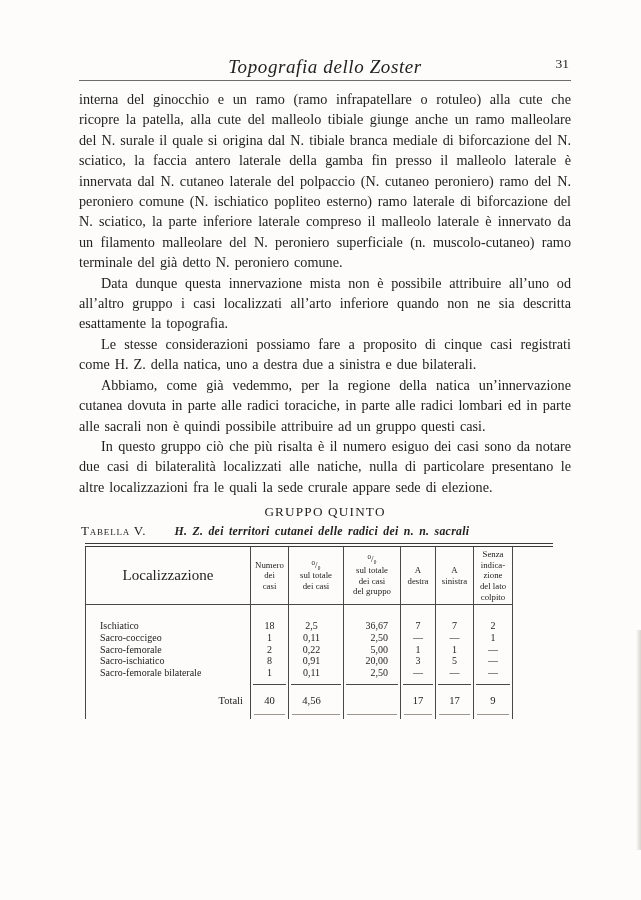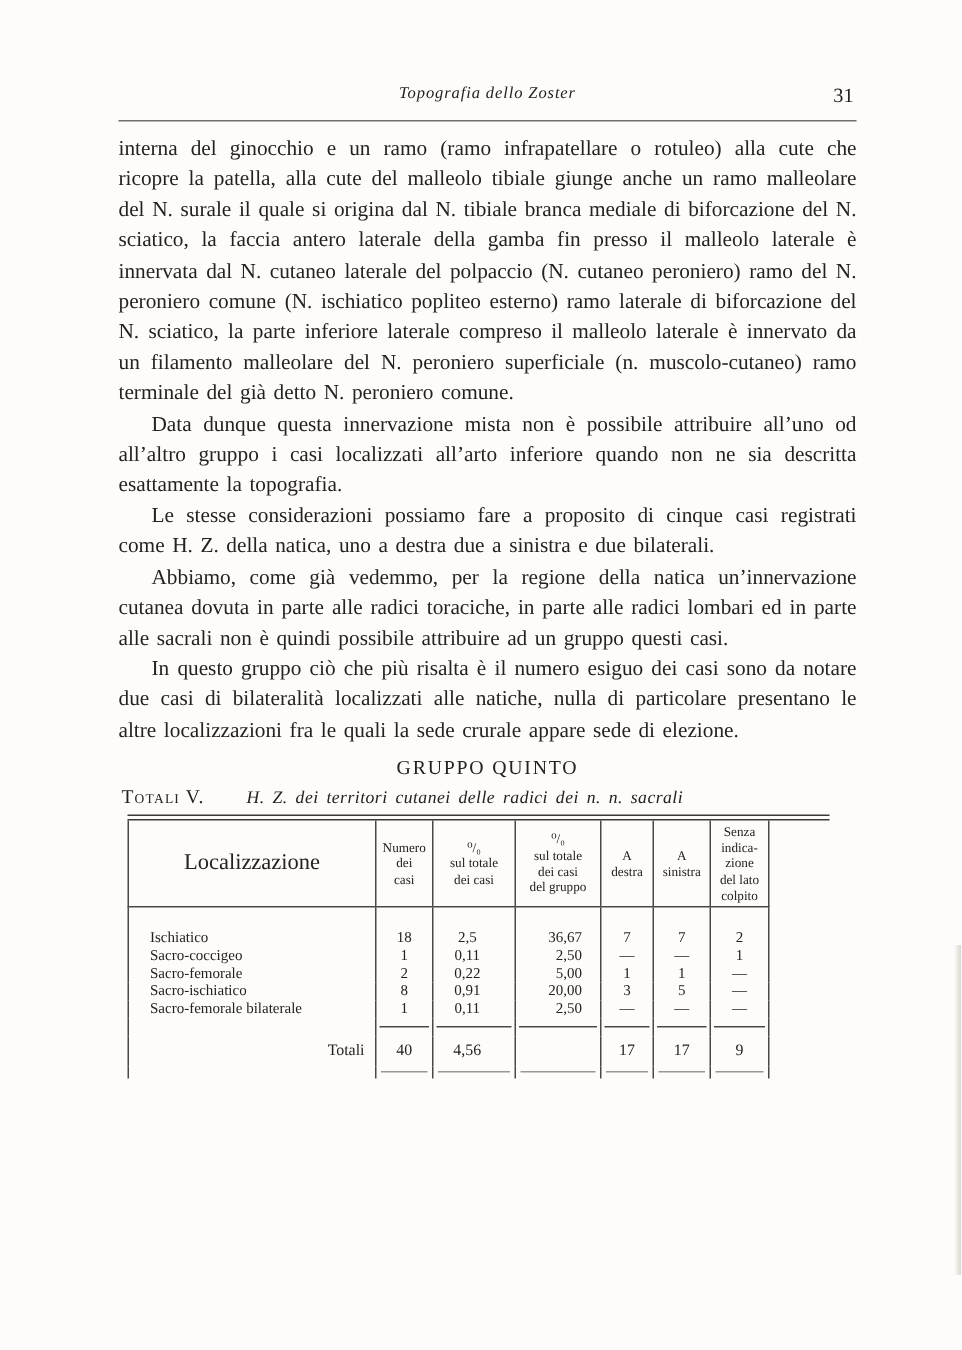--- a/index.html
+++ b/index.html
@@ -4,33 +4,33 @@
 <style>
   html,body{margin:0;padding:0;background:#ffffff;}
   .page{
     position:relative;width:641px;height:900px;background:#fdfcfa;
     font-family:"Liberation Serif","DejaVu Serif",serif;color:#242220;
     overflow:hidden;
   }
   .content{position:absolute;left:79px;top:56px;width:492px;}
   
   .running-head{position:relative;height:17px;}
-  .rh-title{display:block;text-align:center;font-style:italic;font-size:11px;letter-spacing:0.6px;}
+  .rh-title{display:block;text-align:center;font-style:italic;font-size:19px;letter-spacing:0.6px;}
   .rh-page{position:absolute;right:2px;top:0;font-size:13.5px;font-style:normal;}
   .rh-rule{margin-top:7px;border-top:1px solid #6f6d68;height:0;}
   
   .bodytext{margin-top:8px;}
   .bodytext p{margin:0;text-align:justify;font-size:14.2px;line-height:20.4px;
     word-spacing:1.5px;}
   .bodytext p.indent{text-indent:22px;}
   
   .group-heading{margin-top:7px;text-align:center;font-size:13.2px;letter-spacing:1.2px;}
   .caption-line{margin-top:3px;display:flex;align-items:baseline;gap:28px;padding-left:2px;}
   .cap-label{font-variant:small-caps;font-size:13px;letter-spacing:0.8px;}
-  .cap-title{font-style:italic;font-weight:400;font-size:11.8px;letter-spacing:0.3px;word-spacing:2px;}
+  .cap-title{font-style:italic;font-weight:700;font-size:11.8px;letter-spacing:0.3px;word-spacing:2px;}
   
   .tbl-toprule{margin-left:6px;margin-top:4px;width:468px;height:2px;
     border-top:1.6px solid #3c3a36;border-bottom:1px solid #3c3a36;}
   table.ztable{border-collapse:collapse;table-layout:fixed;width:427px;margin-left:6px;}
   .ztable col.c0{width:165px;} .ztable col.c1{width:38px;} .ztable col.c2{width:55px;}
   .ztable col.c3{width:57px;} .ztable col.c4{width:35px;} .ztable col.c5{width:38px;}
   .ztable col.c6{width:39px;}
   .ztable th,.ztable td{border-left:1px solid #4a4844;border-right:1px solid #4a4844;
     padding:0;overflow:hidden;}
   .ztable thead th{height:57px;vertical-align:middle;text-align:center;font-weight:normal;
@@ -68,21 +68,21 @@
       <p>interna del ginocchio e un ramo (ramo infrapatellare o rotuleo) alla cute che ricopre la patella, alla cute del malleolo tibiale giunge anche un ramo malleolare del N. surale il quale si origina dal N. tibiale branca mediale di biforcazione del N. sciatico, la faccia antero laterale della gamba fin presso il malleolo laterale è innervata dal N. cutaneo laterale del polpaccio (N. cutaneo peroniero) ramo del N. peroniero comune (N. ischiatico popliteo esterno) ramo laterale di biforcazione del N. sciatico, la parte inferiore laterale compreso il malleolo laterale è innervato da un filamento malleolare del N. peroniero superficiale (n. muscolo-cutaneo) ramo terminale del già detto N. peroniero comune.</p>
       <p class="indent">Data dunque questa innervazione mista non è possibile attribuire all’uno od all’altro gruppo i casi localizzati all’arto inferiore quando non ne sia descritta esattamente la topografia.</p>
       <p class="indent">Le stesse considerazioni possiamo fare a proposito di cinque casi registrati come H. Z. della natica, uno a destra due a sinistra e due bilaterali.</p>
       <p class="indent">Abbiamo, come già vedemmo, per la regione della natica un’innervazione cutanea dovuta in parte alle radici toraciche, in parte alle radici lombari ed in parte alle sacrali non è quindi possibile attribuire ad un gruppo questi casi.</p>
       <p class="indent">In questo gruppo ciò che più risalta è il numero esiguo dei casi sono da notare due casi di bilateralità localizzati alle natiche, nulla di particolare presentano le altre localizzazioni fra le quali la sede crurale appare sede di elezione.</p>
     </div>
 
     <div class="group-heading">GRUPPO QUINTO</div>
 
     <div class="caption-line">
-      <span class="cap-label">Totali V.</span>
+      <span class="cap-label">Tabella V.</span>
       <span class="cap-title">H. Z. dei territori cutanei delle radici dei n. n. sacrali</span>
     </div>
 
     <div class="tbl-toprule"></div>
 
     <table class="ztable">
       <colgroup>
         <col class="c0">
           <col class="c1">
           <col class="c2">

